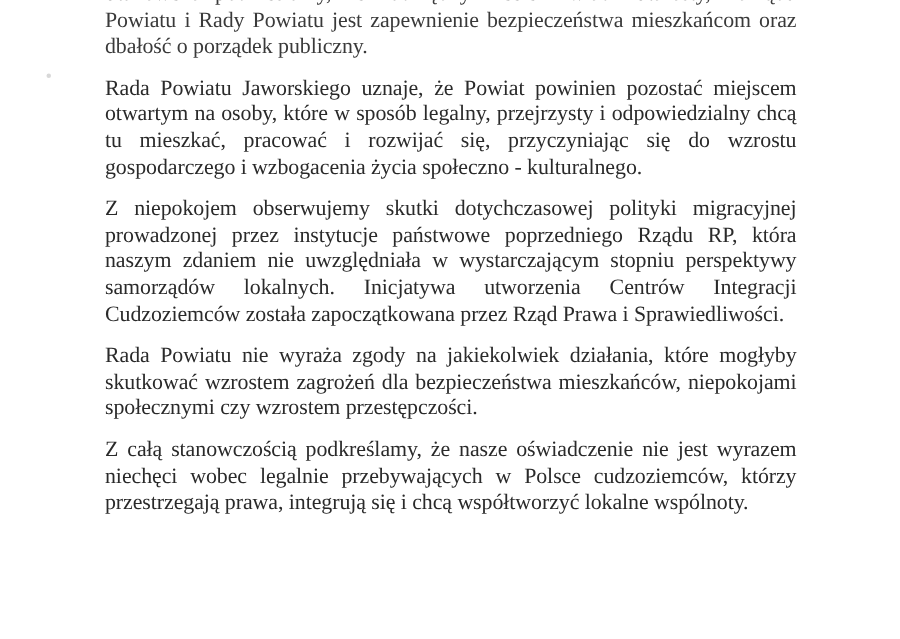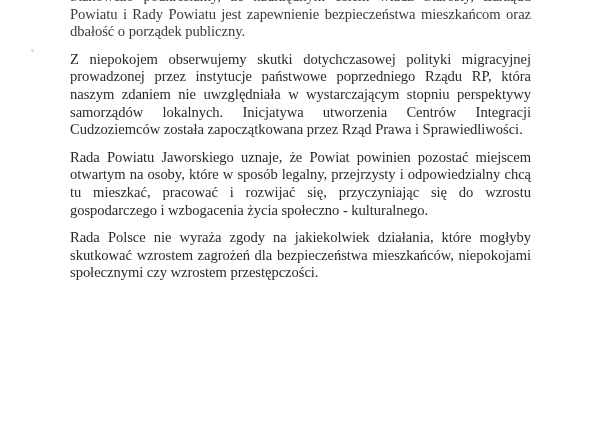--- a/index.html
+++ b/index.html
@@ -42,17 +42,18 @@
       border-radius: 50%;
     }
   </style>
 </head>
 <body>
 
 <div class="scan-dot"></div>
 
 <div class="page">
   <p class="para cut-top">Stanowczo podkreślamy, że nadrzędnym celem władz Starosty, Zarządu Powiatu i Rady Powiatu jest zapewnienie bezpieczeństwa mieszkańcom oraz dbałość o porządek publiczny.</p>
+  <p class="para">Rada Powiatu Jaworskiego uznaje, że Powiat powinien pozostać miejscem otwartym na osoby, które w sposób legalny, przejrzysty i odpowiedzialny chcą tu mieszkać, pracować i rozwijać się, przyczyniając się do wzrostu gospodarczego i wzbogacenia życia społeczno - kulturalnego.</p>
   <p class="para">Z niepokojem obserwujemy skutki dotychczasowej polityki migracyjnej prowadzonej przez instytucje państwowe poprzedniego Rządu RP, która naszym zdaniem nie uwzględniała w wystarczającym stopniu perspektywy samorządów lokalnych. Inicjatywa utworzenia Centrów Integracji Cudzoziemców została zapoczątkowana przez Rząd Prawa i Sprawiedliwości.</p>
-  <p class="para">Rada Powiatu Jaworskiego uznaje, że Powiat powinien pozostać miejscem otwartym na osoby, które w sposób legalny, przejrzysty i odpowiedzialny chcą tu mieszkać, pracować i rozwijać się, przyczyniając się do wzrostu gospodarczego i wzbogacenia życia społeczno - kulturalnego.</p>
-  <p class="para">Rada Polsce nie wyraża zgody na jakiekolwiek działania, które mogłyby skutkować wzrostem zagrożeń dla bezpieczeństwa mieszkańców, niepokojami społecznymi czy wzrostem przestępczości.</p>
+  <p class="para">Rada Powiatu nie wyraża zgody na jakiekolwiek działania, które mogłyby skutkować wzrostem zagrożeń dla bezpieczeństwa mieszkańców, niepokojami społecznymi czy wzrostem przestępczości.</p>
+  <p class="para">Z całą stanowczością podkreślamy, że nasze oświadczenie nie jest wyrazem niechęci wobec legalnie przebywających w Polsce cudzoziemców, którzy przestrzegają prawa, integrują się i chcą współtworzyć lokalne wspólnoty.</p>
 
 </div>
 
 </body></html>

